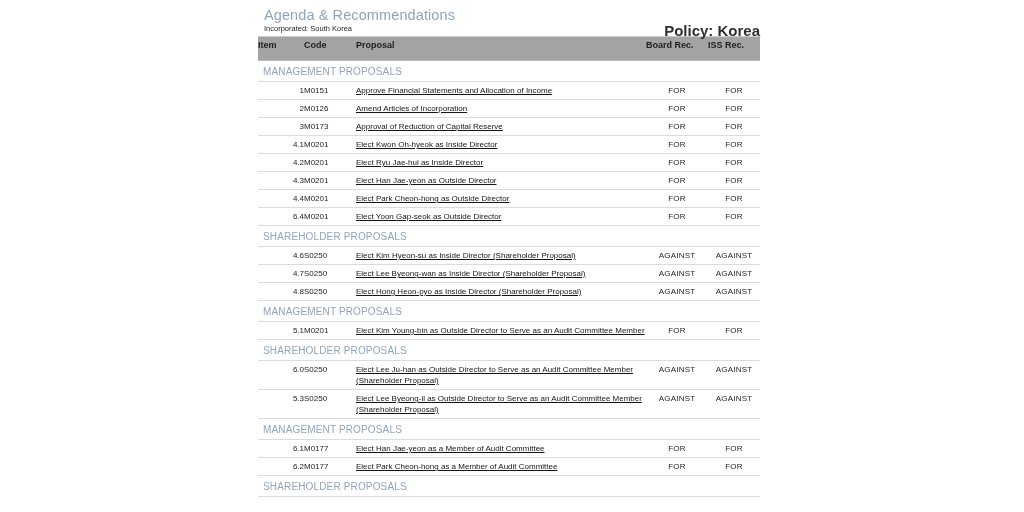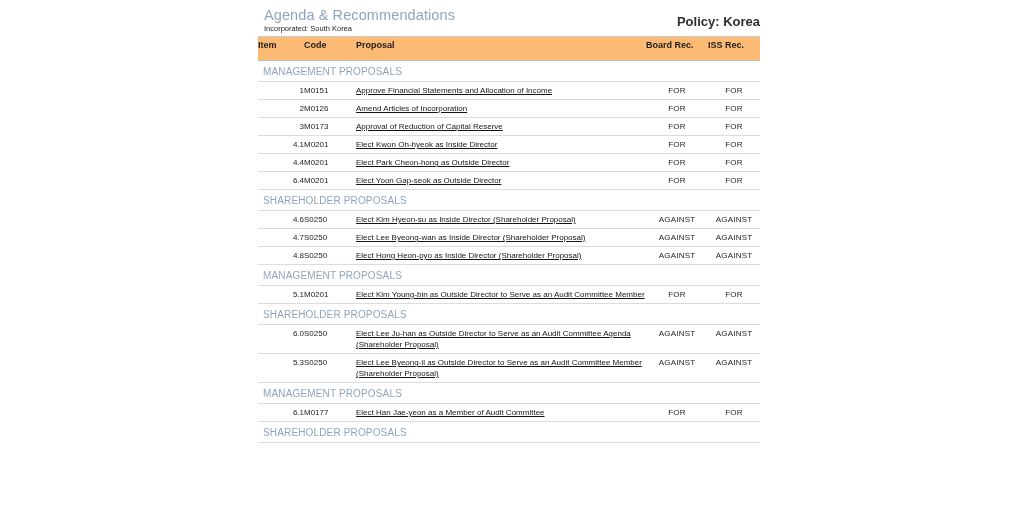--- a/index.html
+++ b/index.html
@@ -36,22 +36,22 @@
     left: 6px;
     top: 7px;
     font-size: 14.5px;
     color: #8fa5bd;
     letter-spacing: .1px;
     white-space: nowrap;
   }
   .policy {
     position: absolute;
     right: 0px;
-    top: 14px;
-    font-size: 13px;
+    top: 22px;
+    font-size: 15px;
     font-weight: bold;
     color: #2f2f2f;
     white-space: nowrap;
     text-align: center;
   }
   .incorporated {
     position: absolute;
     left: 6px;
     top: 24px;
     font-size: 7.5px;
@@ -72,21 +72,21 @@
     vertical-align: top;
   }
 
   .col-item   { width: 46px; }
   .col-code   { width: 52px; }
   .col-prop   { width: 290px; }
   .col-board  { width: 62px; }
   .col-iss    { width: 52px; }
 
   tr.colhead th {
-    background: #fdba74;
+    background: #a3a3a3;
     height: 17px;
     font-size: 9px;
     font-weight: bold;
     color: #1d1d1d;
     text-align: left;
     padding: 3px 0 3px 0;
     border-top: 1px solid #c9c9c9;
     border-bottom: 1px solid #bdbdbd;
   }
   th.h-item   { padding-left: 7px; }
@@ -194,20 +194,34 @@
             <td class="c-iss">FOR</td>
           </tr>
           <tr class="item">
             <td class="c-item">4.1</td>
             <td class="c-code">M0201</td>
             <td class="c-prop"><span class="lnk">Elect Kwon Oh-hyeok as Inside Director</span></td>
             <td class="c-board">FOR</td>
             <td class="c-iss">FOR</td>
           </tr>
           <tr class="item">
+            <td class="c-item">4.2</td>
+            <td class="c-code">M0201</td>
+            <td class="c-prop"><span class="lnk">Elect Ryu Jae-hui as Inside Director</span></td>
+            <td class="c-board">FOR</td>
+            <td class="c-iss">FOR</td>
+          </tr>
+          <tr class="item">
+            <td class="c-item">4.3</td>
+            <td class="c-code">M0201</td>
+            <td class="c-prop"><span class="lnk">Elect Han Jae-yeon as Outside Director</span></td>
+            <td class="c-board">FOR</td>
+            <td class="c-iss">FOR</td>
+          </tr>
+          <tr class="item">
             <td class="c-item">4.4</td>
             <td class="c-code">M0201</td>
             <td class="c-prop"><span class="lnk">Elect Park Cheon-hong as Outside Director</span></td>
             <td class="c-board">FOR</td>
             <td class="c-iss">FOR</td>
           </tr>
           <tr class="item">
             <td class="c-item">6.4</td>
             <td class="c-code">M0201</td>
             <td class="c-prop"><span class="lnk">Elect Yoon Gap-seok as Outside Director</span></td>
@@ -247,41 +261,48 @@
             <td class="c-prop"><span class="lnk">Elect Kim Young-bin as Outside Director to Serve as an Audit Committee Member</span></td>
             <td class="c-board">FOR</td>
             <td class="c-iss">FOR</td>
           </tr>
           <tr class="section">
             <td colspan="5">SHAREHOLDER PROPOSALS</td>
           </tr>
           <tr class="item">
             <td class="c-item">6.0</td>
             <td class="c-code">S0250</td>
-            <td class="c-prop"><span class="lnk">Elect Lee Ju-han as Outside Director to Serve as an Audit Committee Agenda (Shareholder Proposal)</span></td>
+            <td class="c-prop"><span class="lnk">Elect Lee Ju-han as Outside Director to Serve as an Audit Committee Member (Shareholder Proposal)</span></td>
             <td class="c-board">AGAINST</td>
             <td class="c-iss">AGAINST</td>
           </tr>
           <tr class="item">
             <td class="c-item">5.3</td>
             <td class="c-code">S0250</td>
             <td class="c-prop"><span class="lnk">Elect Lee Byeong-il as Outside Director to Serve as an Audit Committee Member (Shareholder Proposal)</span></td>
             <td class="c-board">AGAINST</td>
             <td class="c-iss">AGAINST</td>
           </tr>
           <tr class="section">
             <td colspan="5">MANAGEMENT PROPOSALS</td>
           </tr>
           <tr class="item">
             <td class="c-item">6.1</td>
             <td class="c-code">M0177</td>
             <td class="c-prop"><span class="lnk">Elect Han Jae-yeon as a Member of Audit Committee</span></td>
             <td class="c-board">FOR</td>
             <td class="c-iss">FOR</td>
           </tr>
+          <tr class="item">
+            <td class="c-item">6.2</td>
+            <td class="c-code">M0177</td>
+            <td class="c-prop"><span class="lnk">Elect Park Cheon-hong as a Member of Audit Committee</span></td>
+            <td class="c-board">FOR</td>
+            <td class="c-iss">FOR</td>
+          </tr>
           <tr class="section">
             <td colspan="5">SHAREHOLDER PROPOSALS</td>
           </tr>
         </tbody>
     </table>
 
   </div>
 </div>
 
 </body></html>

